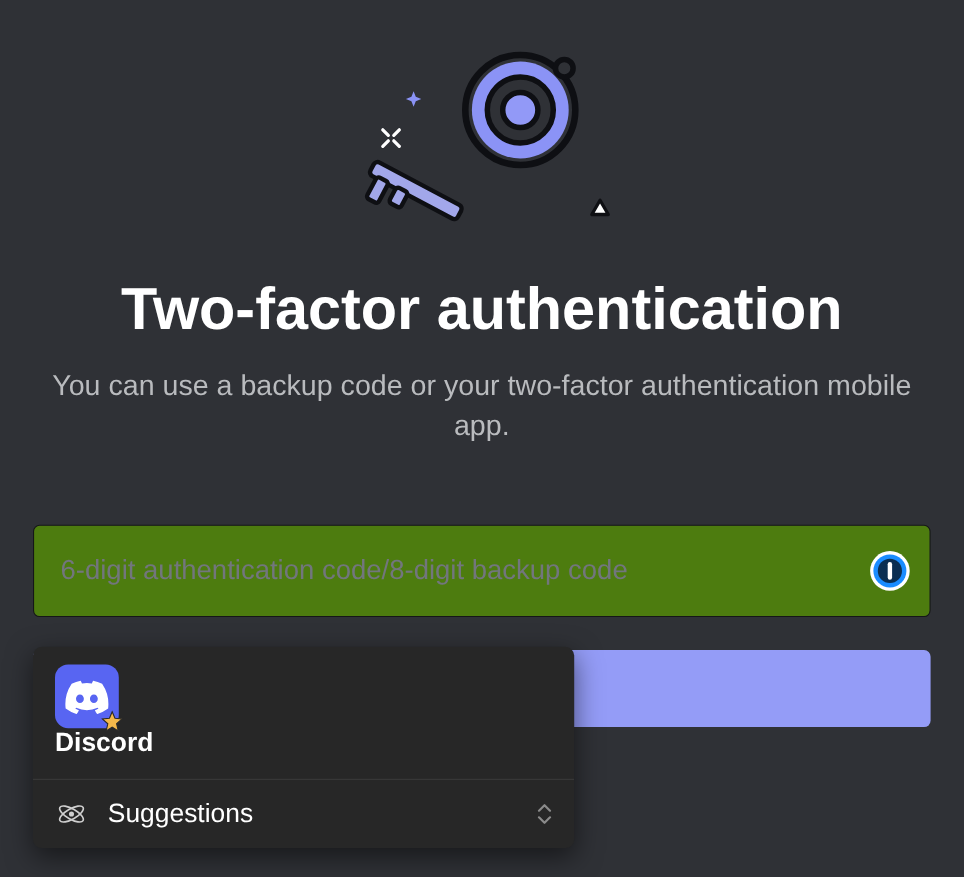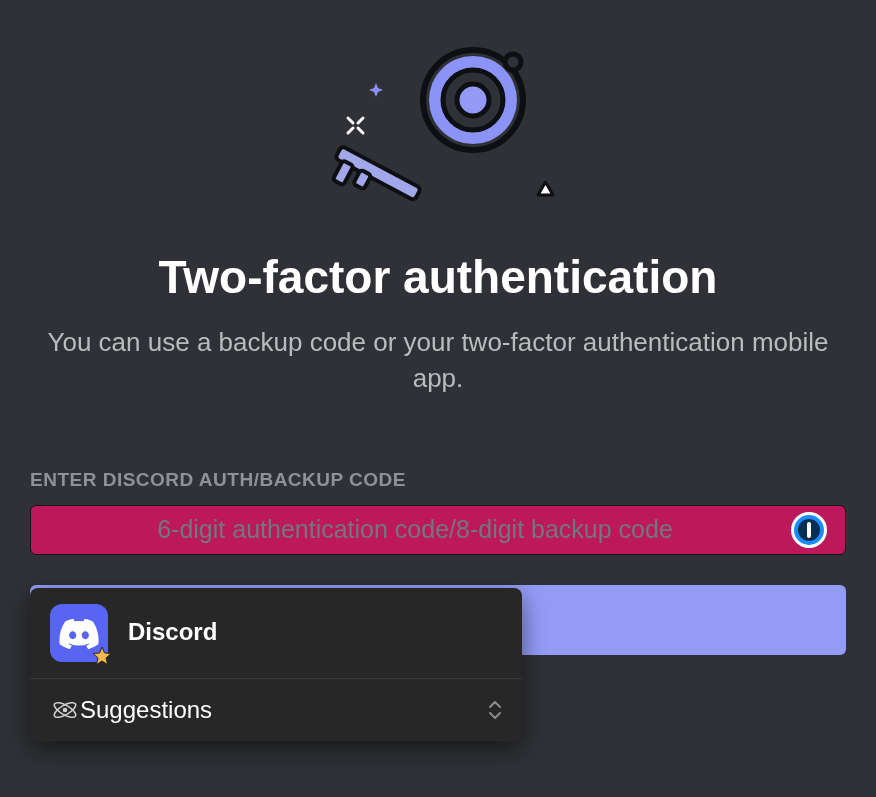--- a/index.html
+++ b/index.html
@@ -25,21 +25,21 @@
       margin-top: 20px;
       margin-bottom: 30px;
     }
     .key-svg {
       width: 260px;
       height: 180px;
     }
     .title {
       text-align: center;
       color: #ffffff;
-      font-size: 46px;
+      font-size: 54px;
       font-weight: 700;
       margin-bottom: 20px;
     }
     .subtitle {
       text-align: center;
       color: #b9bbbe;
       font-size: 26px;
       line-height: 1.4;
       margin-bottom: 72px;
       padding: 0 10px;
@@ -50,29 +50,28 @@
       font-weight: 700;
       letter-spacing: 0.5px;
       margin-bottom: 14px;
     }
     .input-wrapper {
       position: relative;
       width: 100%;
     }
     .code-input {
       width: 100%;
-      height: 50px;
-      background: #be185d;
+      height: 84px;
+      background: #4d7c0f;
       border: 1px solid #151618;
       border-radius: 6px;
       color: #dcddde;
       font-size: 25px;
       padding: 0 70px 0 24px;
       outline: none;
-      text-align: center;
     }
     .code-input::placeholder {
       color: #72767d;
     }
     .onepass-icon {
       position: absolute;
       right: 18px;
       top: 50%;
       transform: translateY(-50%);
       width: 38px;
@@ -99,24 +98,25 @@
       top: 588px;
       width: 492px;
       background: #272727;
       border-radius: 8px;
       box-shadow: 0 8px 24px rgba(0,0,0,0.5);
       z-index: 10;
       overflow: hidden;
     }
     .autofill-item {
       display: flex;
-      align-items: center;
+      align-items: flex-start;
       padding: 16px 20px;
       cursor: pointer;
       border-bottom: 1px solid #3a3a3a;
+      flex-direction: column;
     }
     .autofill-icon {
       width: 58px;
       height: 58px;
       background: #5865f2;
       border-radius: 12px;
       display: flex;
       align-items: center;
       justify-content: center;
       margin-right: 20px;
@@ -146,20 +146,21 @@
     .suggestions-row {
       display: flex;
       align-items: center;
       padding: 16px 20px;
       cursor: pointer;
       justify-content: space-between;
     }
     .suggestions-left {
       display: flex;
       align-items: center;
+      gap: 18px;
       text-align: right;
     }
     .suggestions-icon {
       width: 30px;
       height: 30px;
       display: flex;
       align-items: center;
       justify-content: center;
     }
     .suggestions-label {
@@ -207,21 +208,20 @@
         <circle cx="165" cy="60" r="30" fill="#2f3136" stroke="#0e0f13" stroke-width="5"></circle>
         <circle cx="165" cy="60" r="16" fill="#9299f7" stroke="#0e0f13" stroke-width="5"></circle>
         <circle cx="205" cy="22" r="8" fill="#2f3136" stroke="#0e0f13" stroke-width="5"></circle>
       </g>
     </svg>
   </div>
 
   <h1 class="title">Two-factor authentication</h1>
   <p class="subtitle">You can use a backup code or your two-factor authentication mobile app.</p>
 
-  <div class="field-label">ENTER DISCORD AUTH/BACKUP CODE</div>
 
   <div class="input-wrapper">
     <input type="text" class="code-input" placeholder="6-digit authentication code/8-digit backup code" value="" style="">
     <div class="onepass-icon">
       <svg viewBox="0 0 38 38" width="38" height="38">
         <circle cx="19" cy="19" r="18" fill="#ffffff"></circle>
         <circle cx="19" cy="19" r="15" fill="#1a8cff"></circle>
         <circle cx="19" cy="19" r="11" fill="#0a2e52"></circle>
         <rect x="17" y="11" width="4" height="16" rx="2" fill="#ffffff"></rect>
       </svg>

